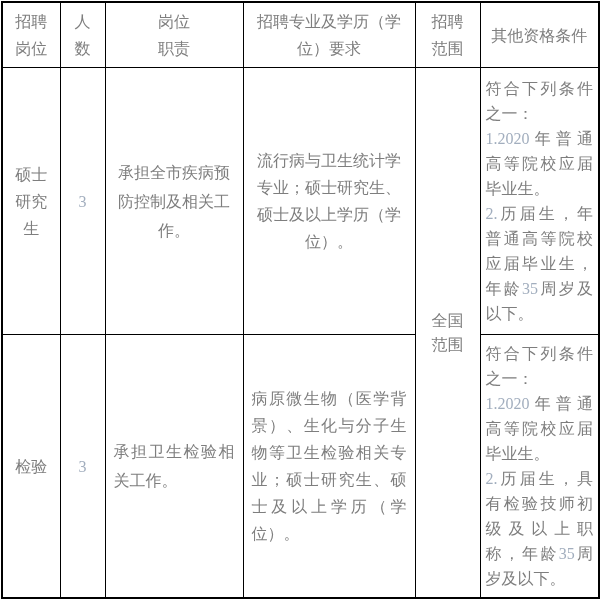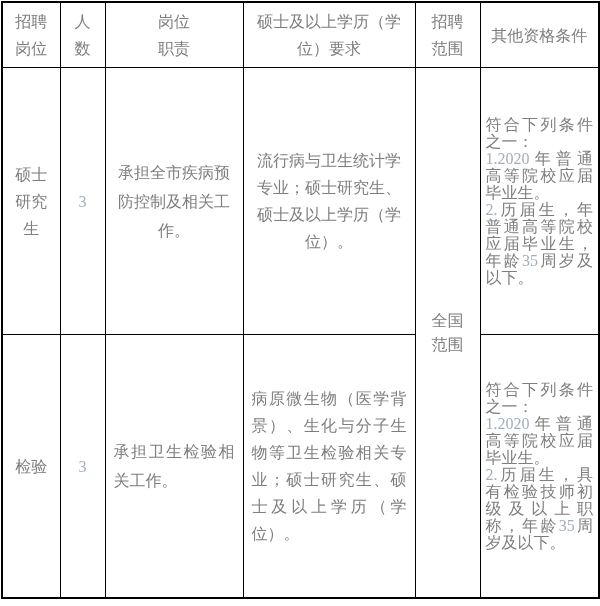--- a/index.html
+++ b/index.html
@@ -45,21 +45,21 @@
   .c-pos{text-align:center;line-height:27px;padding:0 8px;}
   .c-count{text-align:center;line-height:25px;padding:0 2px;color:var(--num);}
   .c-duty{line-height:29px;padding:0 8px;}
   .c-major{line-height:27px;padding:0 8px;margin-left:36px;}
   .c-center{text-align:center;}
   .c-justify{text-align:justify;text-justify:inter-ideograph;}
   .c-scope{
     text-align:center;line-height:24px;padding:0 10px;white-space:pre-line;margin-left:29px;
   }
   .c-qual{
-    line-height:17px;padding:0 5px;text-align:justify;text-justify:inter-ideograph;
+    line-height:25px;padding:0 5px;text-align:justify;text-justify:inter-ideograph;
   }
   .c-qual .para{text-align:justify;text-justify:inter-ideograph;}
   .num{color:var(--num);}
 </style>
 </head>
 <body>
 
 <div class="page">
   <table class="recruit">
     <colgroup>
@@ -71,21 +71,21 @@
       <col style="width:119px">
     </colgroup>
     <thead>
       <tr>
         <th>招聘
 岗位</th>
         <th>人
 数</th>
         <th>岗位
 职责</th>
-        <th>硕士及以上学历（学位）要求</th>
+        <th>招聘专业及学历（学位）要求</th>
         <th>招聘
 范围</th>
         <th>其他资格条件</th>
       </tr>
     </thead>
     <tbody>
       <tr class="r1">
         <td class="c-pos">硕士研究生</td>
         <td class="c-count">3</td>
         <td class="c-duty c-center">承担全市疾病预防控制及相关工作。</td>

